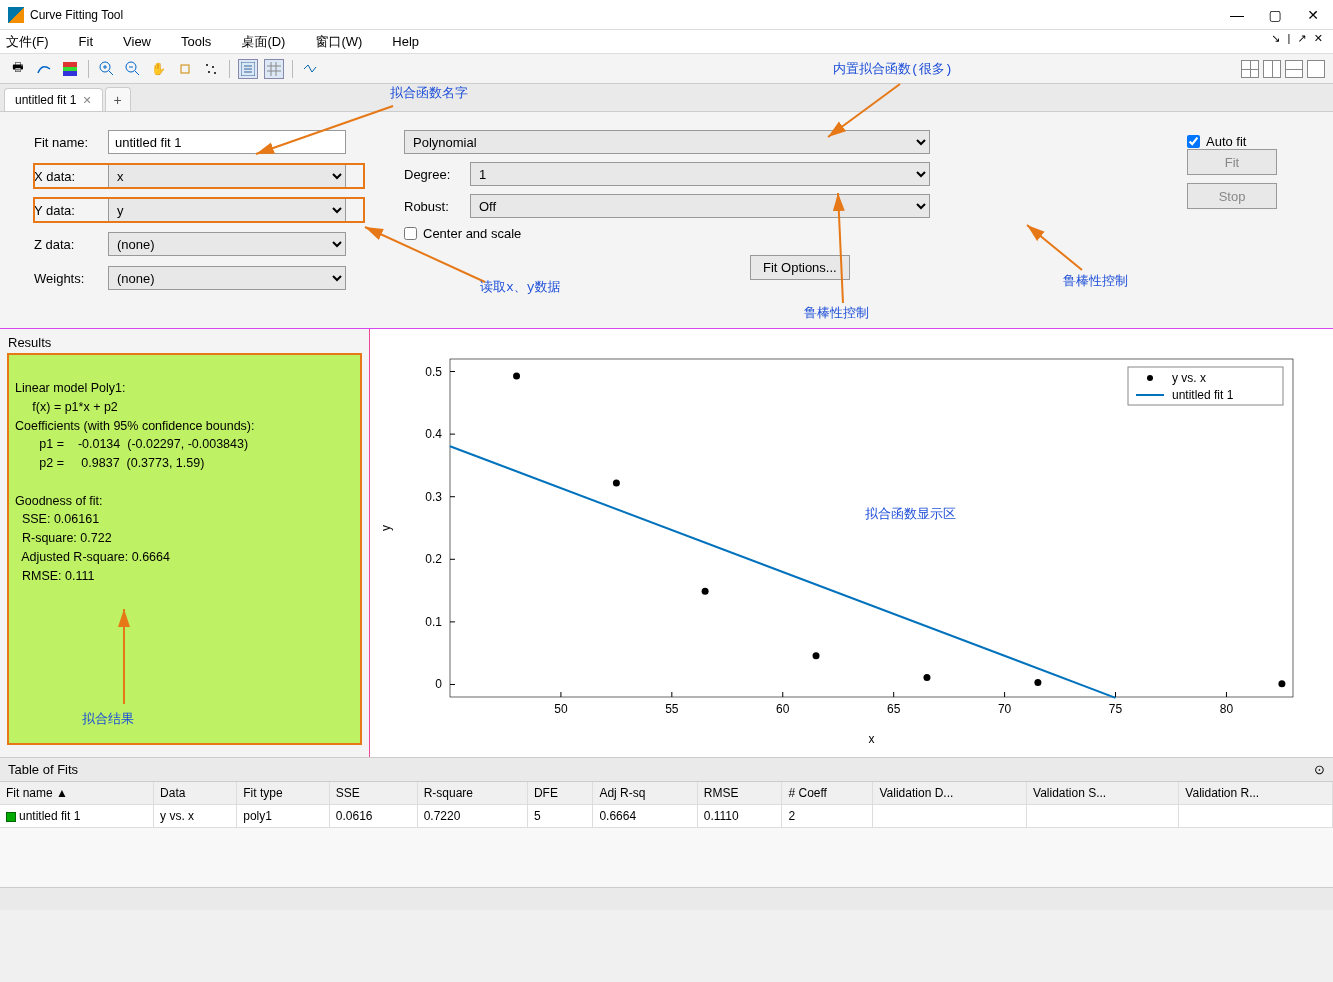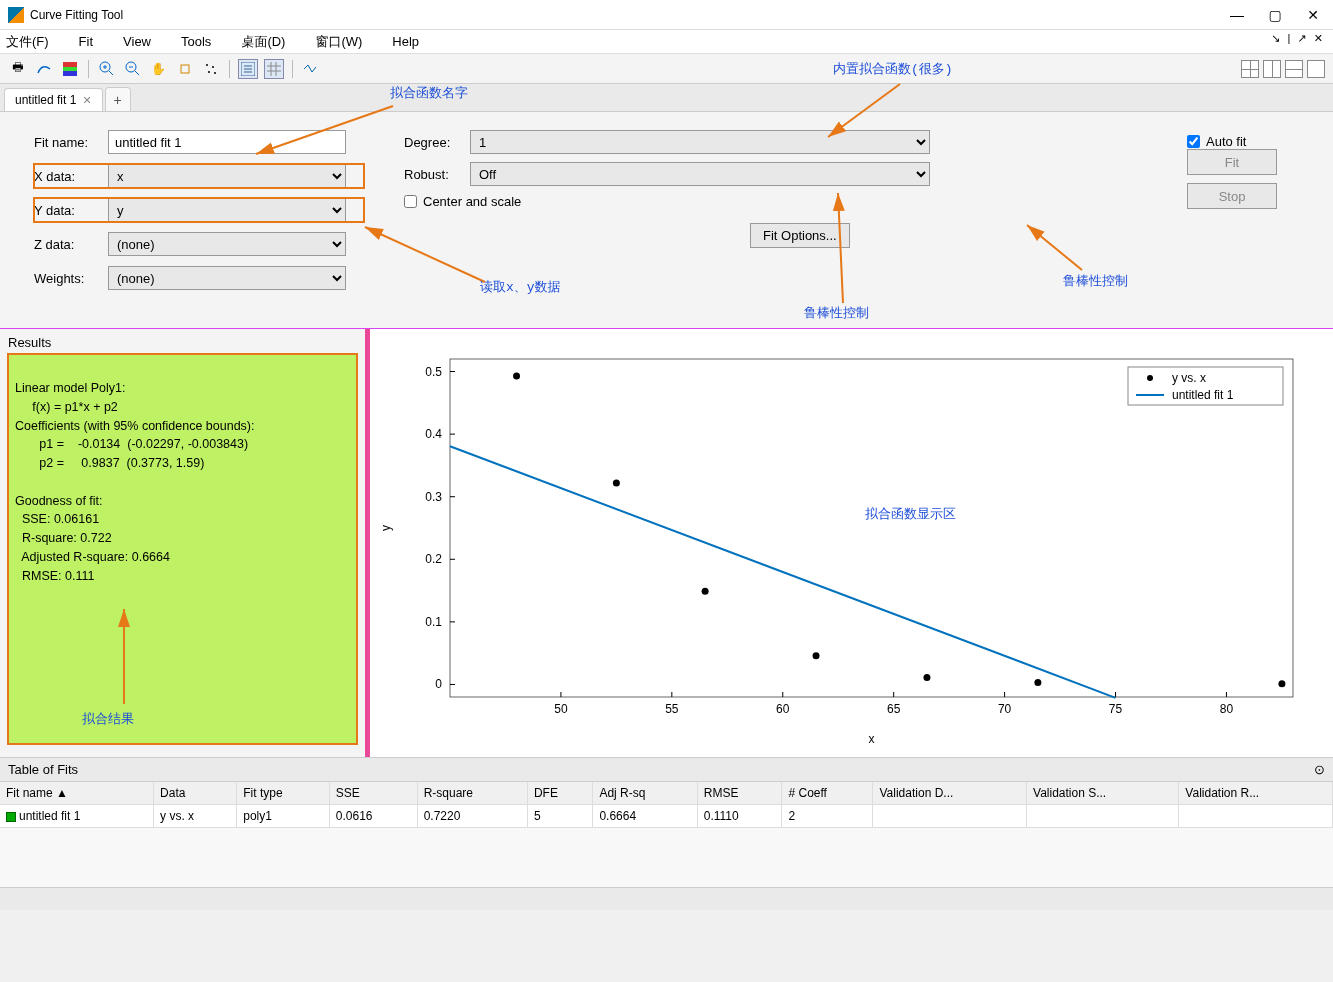--- a/index.html
+++ b/index.html
@@ -35,21 +35,21 @@
 .midform { flex: 1; padding-top: 0; }
 .midrow { display: flex; align-items: center; margin-bottom: 8px; }
 .midlabel { width: 66px; font-size: 13px; }
 select.wide { width: 460px; }
 .chk { display: flex; align-items: center; gap: 6px; font-size: 13px; margin-top: 4px; margin-left: 0; }
 .btnopts { margin-left: 346px; margin-top: 14px; padding: 4px 12px; background: #e8e8e8; border: 1px solid #999; cursor: pointer; font-size: 13px; }
 .rightform { width: 120px; padding-top: 0; }
 .rightform .chk { }
 button.act { width: 90px; height: 26px; background: #e8e8e8; border: 1px solid #999; margin-bottom: 8px; cursor: pointer; font-size: 13px; color: #888; }
 .midsection { display: flex; height: 428px; }
-.results { width: 370px; border-right: 5px solid #ec4899; padding: 6px 8px; background: #f4f4f4; }
+.results { width: 370px; border-right: 1px solid #ec4899; padding: 6px 8px; background: #f4f4f4; }
 .results h4 { font-weight: normal; font-size: 13px; margin-bottom: 4px; }
 .resultsbox { border: 1px solid #bbb; background: #bef264; height: 390px; padding: 24px 6px; font-size: 12.5px; line-height: 1.5; white-space: pre; font-family: Arial; position: relative; }
 .plotarea { flex: 1; background: #fff; position: relative; }
 svg.chart { width: 100%; height: 100%; }
 .chartlabel { font-size: 12px; fill: #000; }
 .legend { fill: #fff; stroke: #888; }
 .tof { border-top: 1px solid #ccc; }
 .tofhead { background: #eaeaea; padding: 4px 8px; font-size: 13px; border-bottom: 1px solid #ccc; display: flex; justify-content: space-between; align-items: center; }
 .toftable { width: 100%; border-collapse: collapse; font-size: 12px; background: #fff; }
 .toftable th, .toftable td { border-right: 1px solid #ddd; border-bottom: 1px solid #ddd; padding: 4px 6px; text-align: left; background: #fff; }
@@ -185,20 +185,23 @@
       <span class="flabel">Z data:</span>
       <select class="dd"><option>(none)</option></select>
     </div>
     <div class="frow">
       <span class="flabel">Weights:</span>
       <select class="dd"><option>(none)</option></select>
     </div>
   </div>
 
   <div class="midform">
+    <div class="midrow">
+      <select class="dd" style="width:526px"><option>Polynomial</option></select>
+    </div>
     <div class="midrow">
       <span class="midlabel">Degree:</span>
       <select class="dd wide"><option>1</option></select>
     </div>
     <div class="midrow">
       <span class="midlabel">Robust:</span>
       <select class="dd wide"><option>Off</option></select>
     </div>
     <div class="chk">
       <input type="checkbox" style="">

